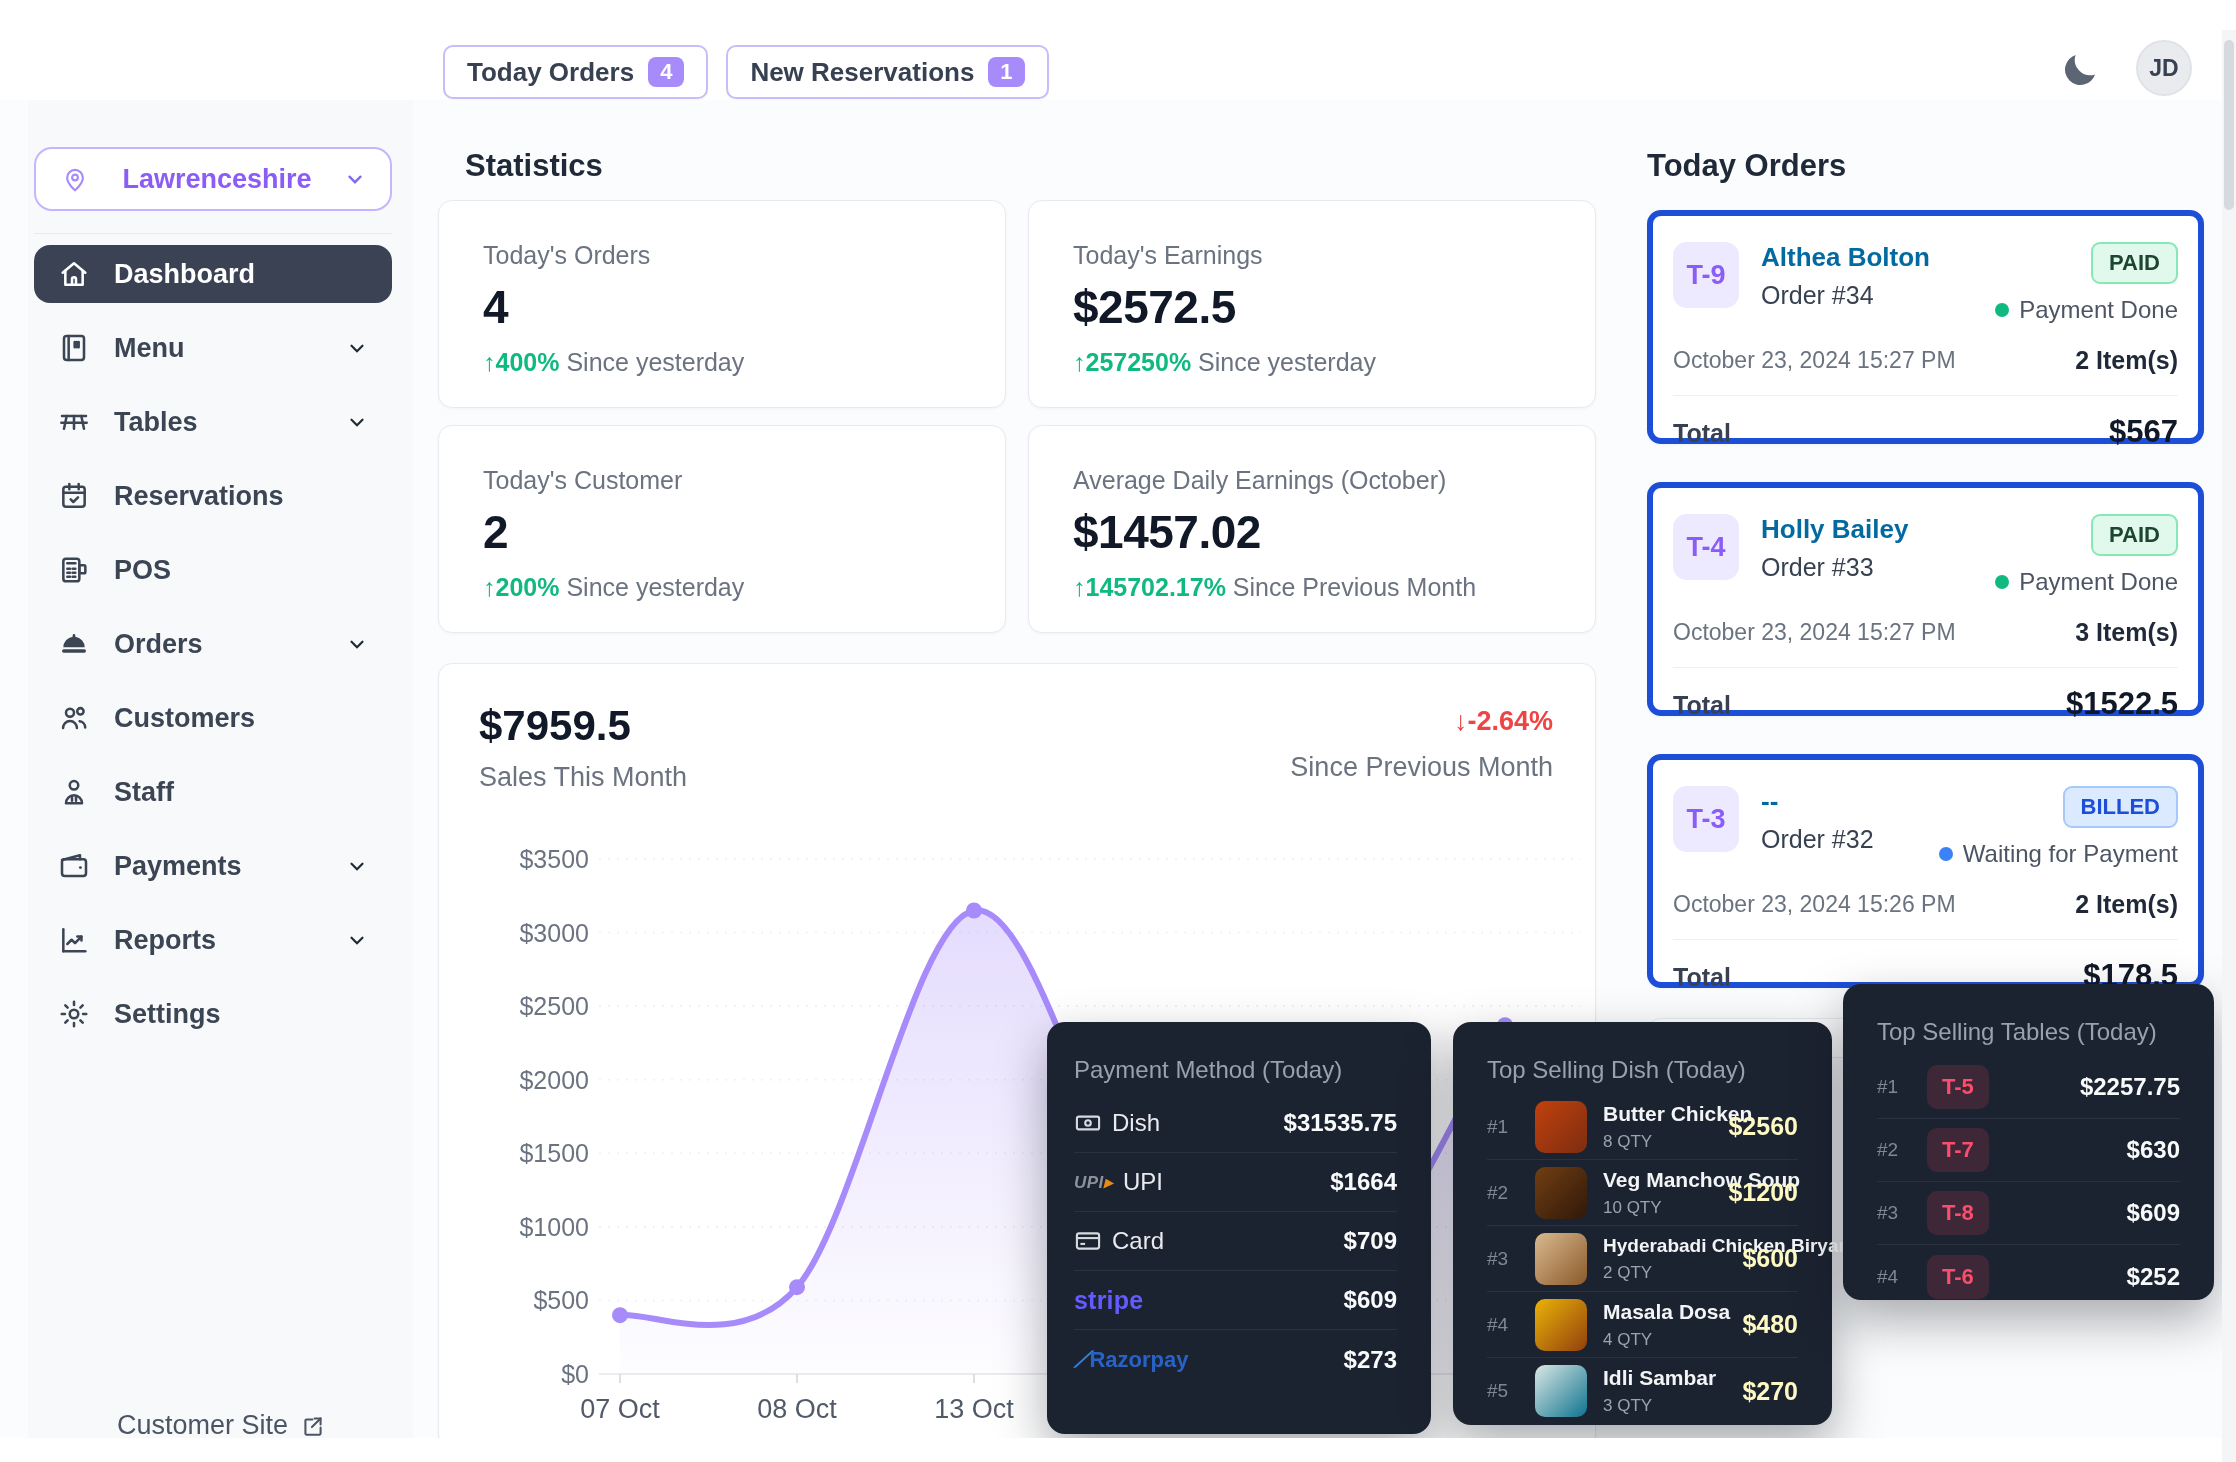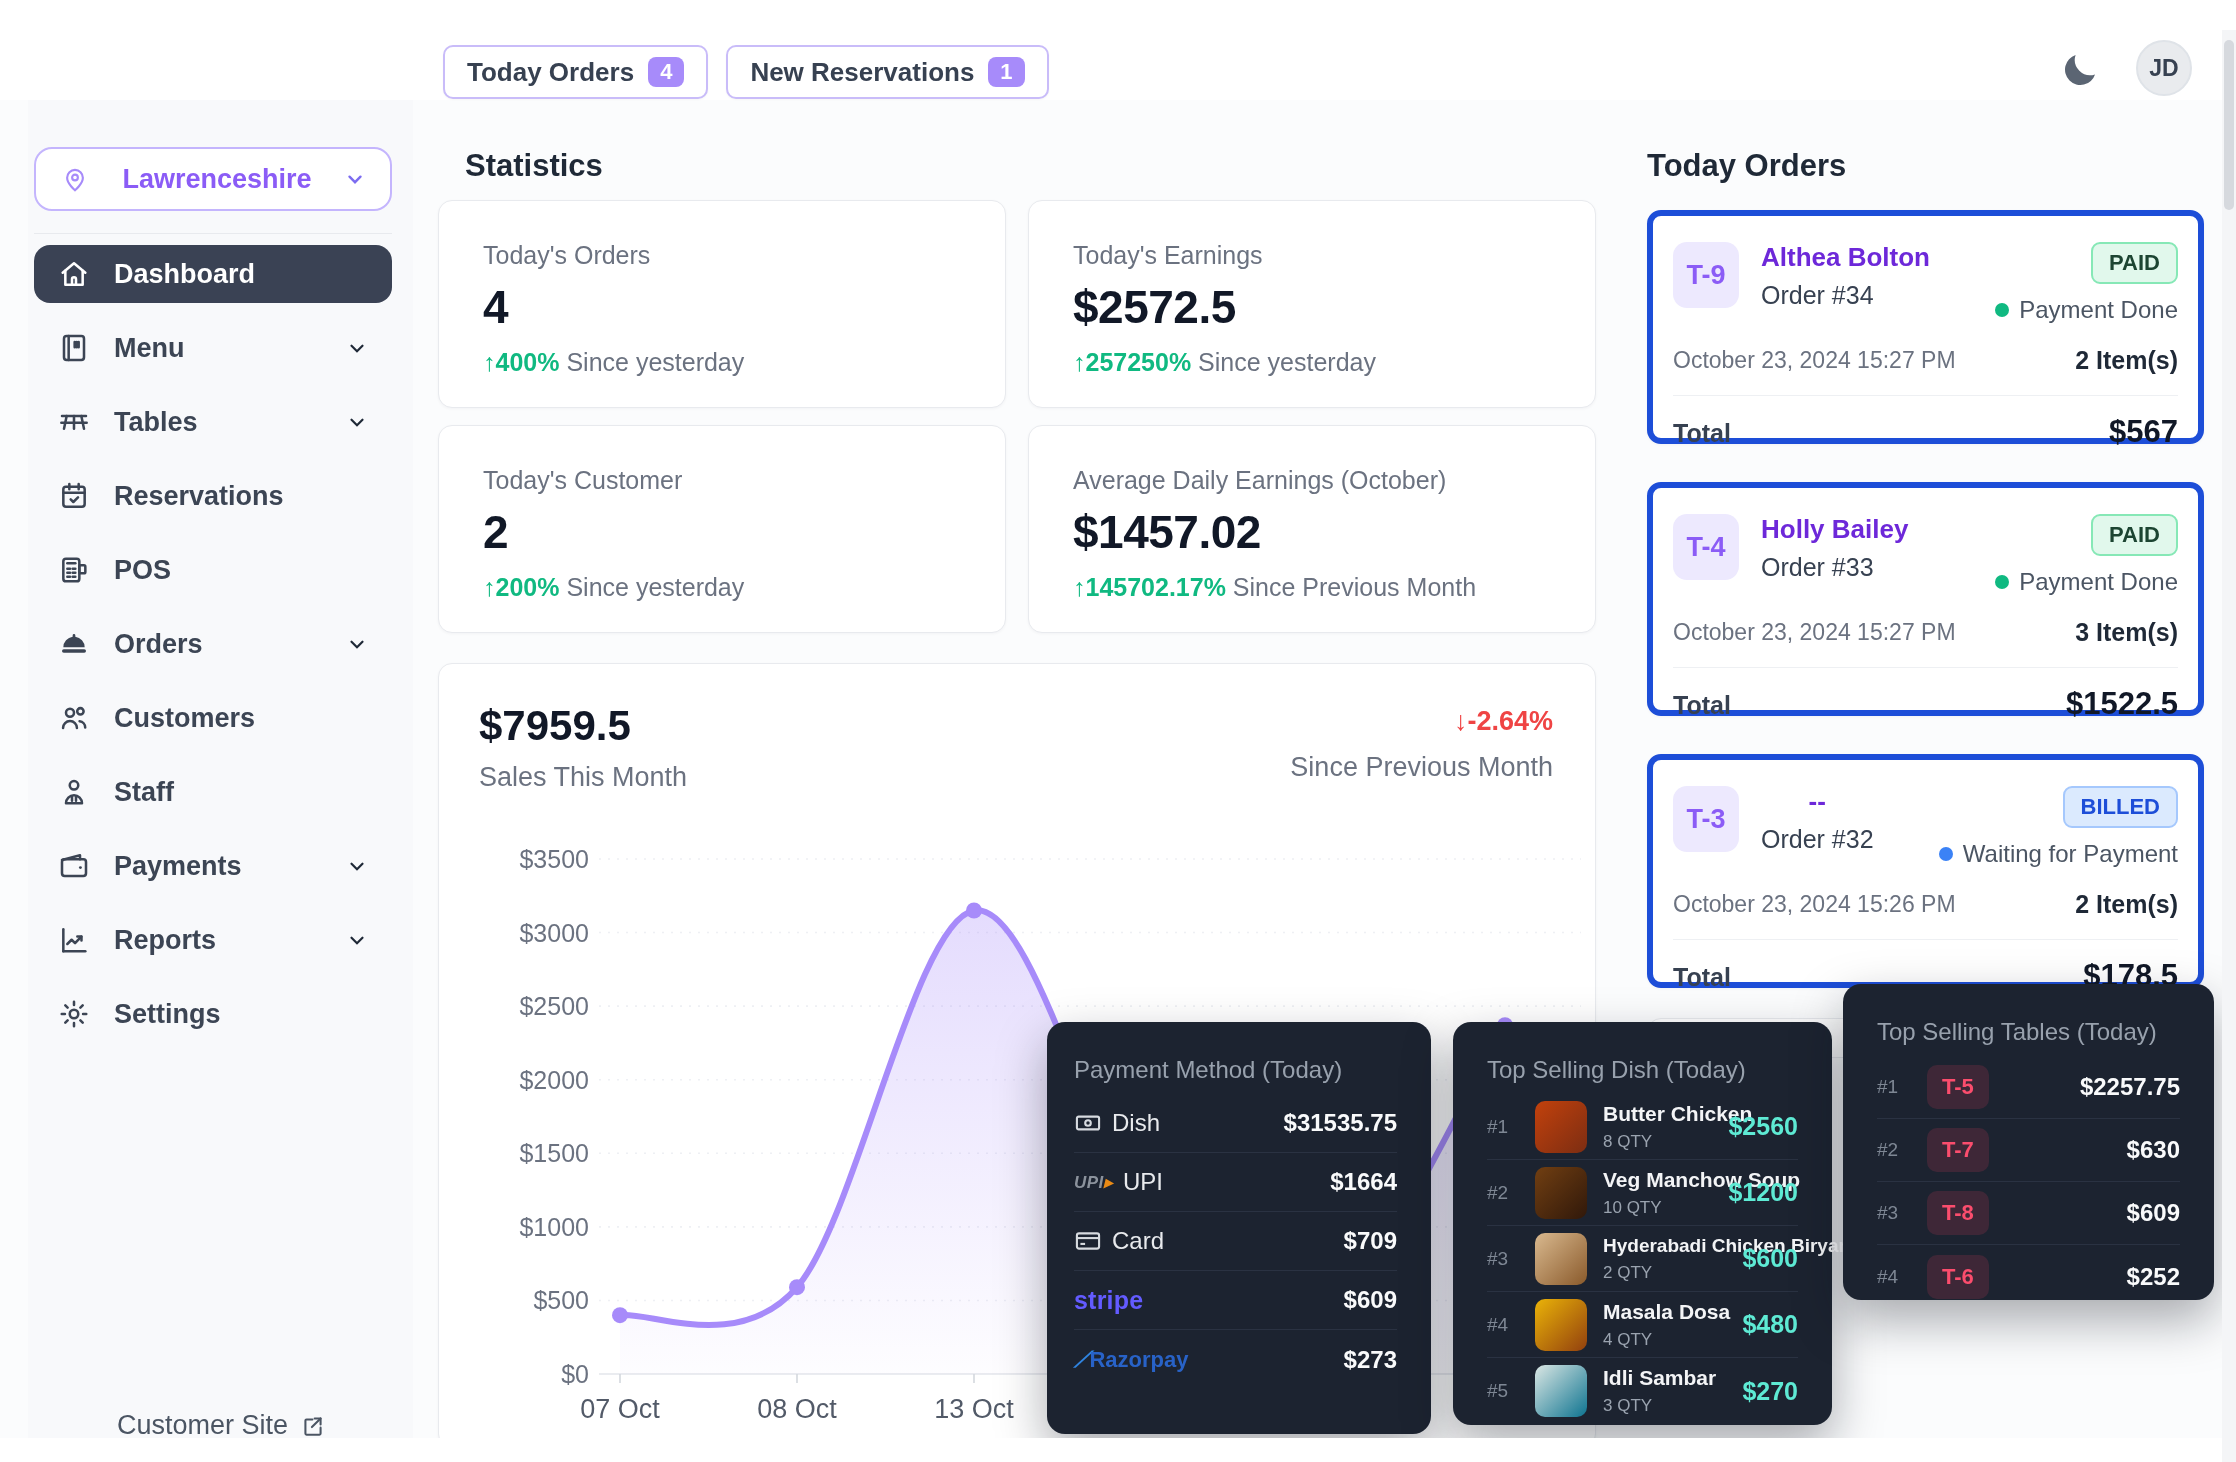--- a/index.html
+++ b/index.html
@@ -66,21 +66,21 @@
   svg text { font-family:"Liberation Sans", sans-serif; }
 
   
   .orders-list { position:absolute; left:1647px; top:210px; width:557px; }
   .order-card { position:relative; width:557px; height:234px; background:#fff; border:6px solid #1d4ed8;
     border-radius:14px; margin-bottom:38px; padding:26px 20px; box-shadow:0 1px 3px rgba(16,24,40,.04); cursor:pointer; }
   .oc-top { display:flex; }
   .t-badge { width:66px; height:66px; border-radius:14px; background:#ede9fe; color:#8b5cf6;
     font-size:27px; font-weight:700; display:flex; align-items:center; justify-content:center; }
   .oc-who { margin-left:22px; }
-  .oc-name { font-size:26px; font-weight:700; color:#6d28d9;text-align:center; }
+  .oc-name { font-size:26px; font-weight:700; color:#0369a1; }
   .oc-order { font-size:25px; color:#374151; margin-top:8px; }
   .oc-right { margin-left:auto; text-align:right; }
   .status-badge { display:inline-block; font-size:22px; font-weight:700; padding:6px 16px; border-radius:9px; }
   .status-paid { background:#e1f8ec; border:2px solid #86e8b6; color:#1c4532; }
   .status-billed { background:#dbeafe; border:2px solid #a5c8fd; color:#1d4ed8; }
   .pay-state { margin-top:12px; font-size:24px; color:#4b5563; display:flex; align-items:center; gap:10px; justify-content:flex-end; }
   .dot { width:14px; height:14px; border-radius:50%; display:inline-block; }
   .dot-green { background:#10b981; } .dot-blue { background:#3b82f6; }
   .oc-mid { display:flex; justify-content:space-between; margin-top:22px; align-items:center; }
   .oc-date { font-size:23px; color:#6b7280; }
@@ -115,21 +115,21 @@
   .rank { font-size:19px; color:#7e8794; width:32px; }
   .dish-img { width:52px; height:52px; border-radius:10px; flex:0 0 52px; }
   .d1 { background:linear-gradient(135deg,#c2410c,#7c2d12); }
   .d2 { background:linear-gradient(135deg,#713f12,#30180a); }
   .d3 { background:linear-gradient(135deg,#d9b98f,#8a5a2b); }
   .d4 { background:linear-gradient(135deg,#eab308,#92400e); }
   .d5 { background:linear-gradient(135deg,#dbe7e4,#0e7490); }
   .dish-info { flex:1; min-width:0; }
   .dish-name { font-size:21px; font-weight:600; color:#f3f4f6; white-space:nowrap; }
   .dish-qty { font-size:17px; color:#9aa3af; margin-top:6px; }
-  .dish-amount { font-size:25px; font-weight:700; color:#5eead4; }
+  .dish-amount { font-size:25px; font-weight:700; color:#fef9c3; }
 
   .tbl-row { display:flex; align-items:center; gap:18px; height:63px; border-bottom:1px solid #2a3242; }
   .tbl-row:last-child { border-bottom:none; }
   .tbl-badge { background:rgba(244,63,94,.16); color:#fb4d6d; font-size:22px; font-weight:700;
     padding:9px 15px; border-radius:10px; }
   .tbl-amount { margin-left:auto; font-size:24px; font-weight:700; color:#f9fafb; }
 
   .bottom-strip { position:absolute; left:0; top:1438px; width:2236px; height:24px; background:#ffffff; z-index:45; }
 </style>
 </head>

